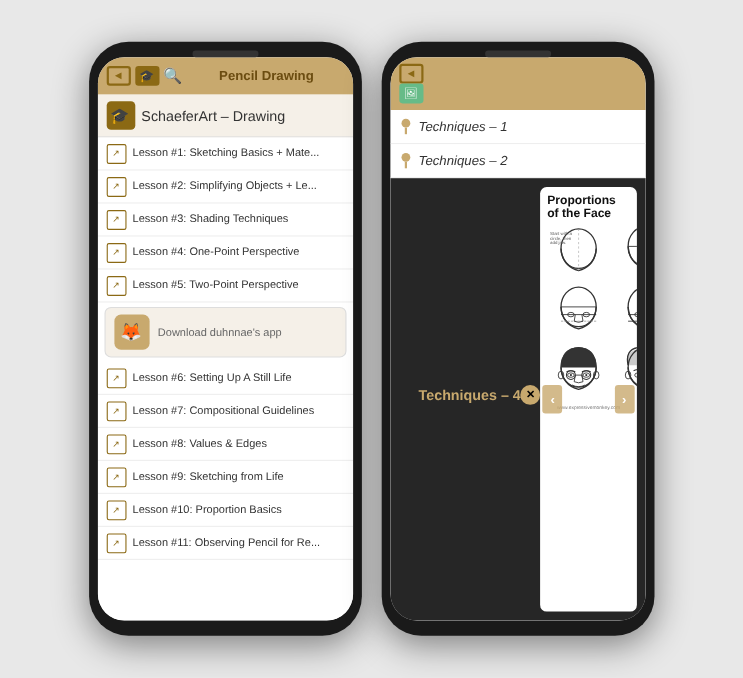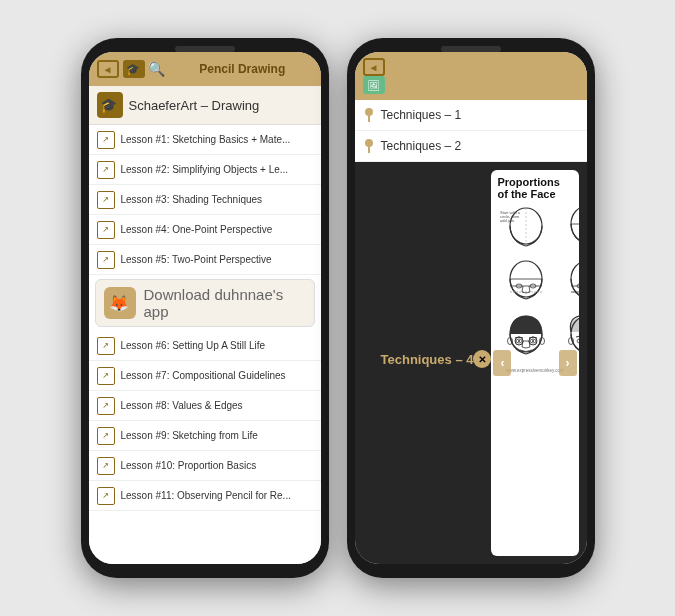--- a/index.html
+++ b/index.html
@@ -144,21 +144,21 @@
       gap: 8px;
     }
     .ad-icon {
       width: 32px; height: 32px;
       background: #c8a96e;
       border-radius: 6px;
       display: flex; align-items: center; justify-content: center;
       color: #fff; font-size: 16px;
     }
     .ad-text-block { flex: 1; }
-    .ad-small { font-size: 15px; color: #666; }
+    .ad-small { font-size: 10px; color: #666; }
     .ad-big { font-size: 13px; font-weight: bold; color: #333; }
 
     
     .right-phone .phone-header {
       background: #c8a96e;
       padding: 6px 8px;
       display: flex;
       align-items: center;
       gap: 6px;
       min-height: 34px;
@@ -166,20 +166,21 @@
     .right-phone .phone-header .title {
       flex: 1;
       text-align: center;
       color: #6b4c10;
       font-size: 12px;
       font-weight: bold;
     }
 
     .techniques-list {
       background: #fff;
+      font-style: italic;
     }
     .technique-item {
       display: flex;
       align-items: center;
       padding: 8px 10px;
       border-bottom: 1px solid #eee;
       gap: 8px;
     }
     .technique-pin {
       width: 8px; height: 14px;

